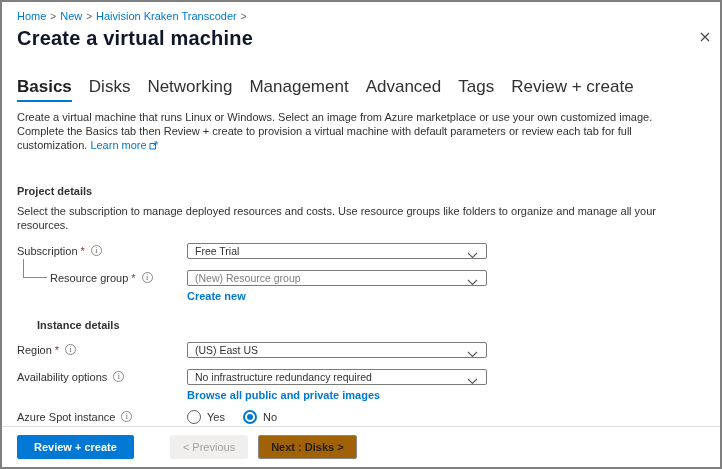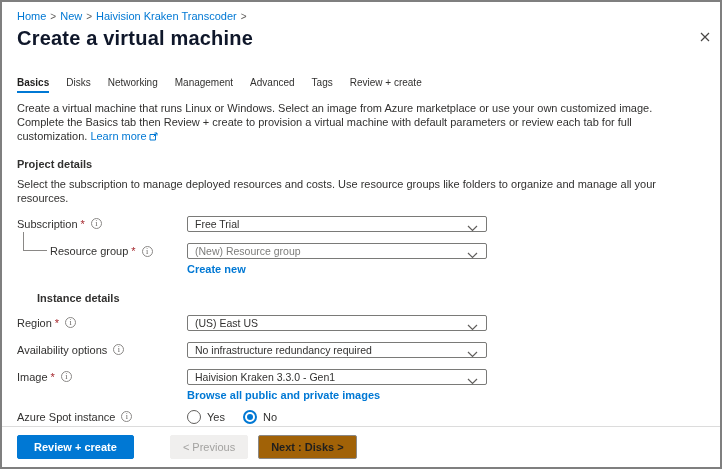--- a/index.html
+++ b/index.html
@@ -19,32 +19,32 @@
   .breadcrumb { padding-top:8px; font-size:11px; }
   .breadcrumb a { color:#0078d4; text-decoration:none; cursor:pointer; }
   .crumb-sep { color:#605e5c; margin:0 4px; font-size:10px; }
 
   
   .page-title { font-size:20px; font-weight:600; color:#0f172a; margin-top:5px; letter-spacing:.2px; }
   .close-btn { position:absolute; top:26px; right:6px; width:18px; height:18px;
     display:flex; align-items:center; justify-content:center; cursor:pointer; background:none; border:none; }
 
   
-  .tabs { display:flex; gap:17px; margin-top:27px; font-size:10px; color:#323130; }
+  .tabs { display:flex; gap:17px; margin-top:27px; font-size:17px; color:#323130; }
   .tab { cursor:pointer; position:relative; padding-bottom:5px; }
   .tab.active { font-weight:bold; color:#201f1e; }
   .tab.active::after { content:""; position:absolute; left:0; right:0; bottom:0; height:2px; background:#0078d4; }
 
   
   .intro { margin-top:9px; width:648px; line-height:1.27; color:#323130; }
   .link { color:#0078d4; text-decoration:none; cursor:pointer; }
   .ext-icon { display:inline-block; margin-left:2px; vertical-align:-1px; }
 
   .section-heading { font-weight:bold; color:#323130; }
-  .ph { margin-top:13px; }
+  .ph { margin-top:31px; }
   .section-desc { margin-top:7px; width:660px; line-height:1.3; }
 
   
   .row { display:flex; align-items:center; position:relative; }
   .label-cell { width:170px; display:flex; align-items:center; flex:0 0 170px; }
   .req::after { content:"*"; color:#a4262c; margin-left:3px; font-size:11px; }
   .info-icon { width:11px; height:11px; border:1px solid #8a8886; border-radius:50%;
     margin-left:6px; display:inline-flex; align-items:center; justify-content:center;
     font-size:8px; color:#605e5c; cursor:pointer; font-family:"Liberation Serif", serif; }
   .info-icon::before { content:"i"; }
@@ -57,21 +57,21 @@
 
   .textbox { border:2px solid #0078d4; border-radius:2px; height:18px; display:flex; align-items:center;
     padding:0 5px; background:#fff; cursor:text; }
   .caret { width:1px; height:10px; background:#1b1a19; }
 
   .sub-link { display:inline-block; margin-left:170px; margin-top:4px; font-weight:600; }
 
   
   .connector { position:absolute; left:6px; top:-11px; width:24px; height:19px;
     border-left:1px solid #8a8886; border-bottom:1px solid #8a8886; }
-  .indent { padding-left:33px;align-items:flex-end; }
+  .indent { padding-left:33px; }
 
   
   .radio-group { display:flex; align-items:center; gap:18px; }
   .radio-opt { display:flex; align-items:center; gap:6px; cursor:pointer; }
   .radio-circle { width:14px; height:14px; border:1px solid #605e5c; border-radius:50%; background:#fff; }
   .radio-circle.selected { border:2px solid #0078d4; display:flex; align-items:center; justify-content:center; }
   .radio-circle.selected::after { content:""; width:6px; height:6px; border-radius:50%; background:#0078d4; }
 
   
   .footer { position:absolute; left:0; right:0; bottom:0; height:41px; border-top:1px solid #dcdcdc;
@@ -189,32 +189,20 @@
     </div>
     <div class="control dropdown">
       <span>No infrastructure redundancy required</span>
       <span class="chev"><svg width="11" height="7" viewBox="0 0 11 7">
             <path d="M1 1 L5.5 5.5 L10 1" fill="none" stroke="#605e5c" stroke-width="1.2"></path>
           </svg></span>
     </div>
   </div>
 
   
-  <div class="row mt-image">
-    <div class="label-cell">
-      <span class="req">Image</span>
-      <span class="info-icon"></span>
-    </div>
-    <div class="control dropdown">
-      <span>Haivision Kraken 3.3.0 - Gen1</span>
-      <span class="chev"><svg width="11" height="7" viewBox="0 0 11 7">
-            <path d="M1 1 L5.5 5.5 L10 1" fill="none" stroke="#605e5c" stroke-width="1.2"></path>
-          </svg></span>
-    </div>
-  </div>
   <a class="link sub-link">Browse all public and private images</a>
 
   
   <div class="row mt-spot">
     <div class="label-cell">
       <span>Azure Spot instance</span>
       <span class="info-icon"></span>
     </div>
     <div class="control radio-group">
       <span class="radio-opt">

